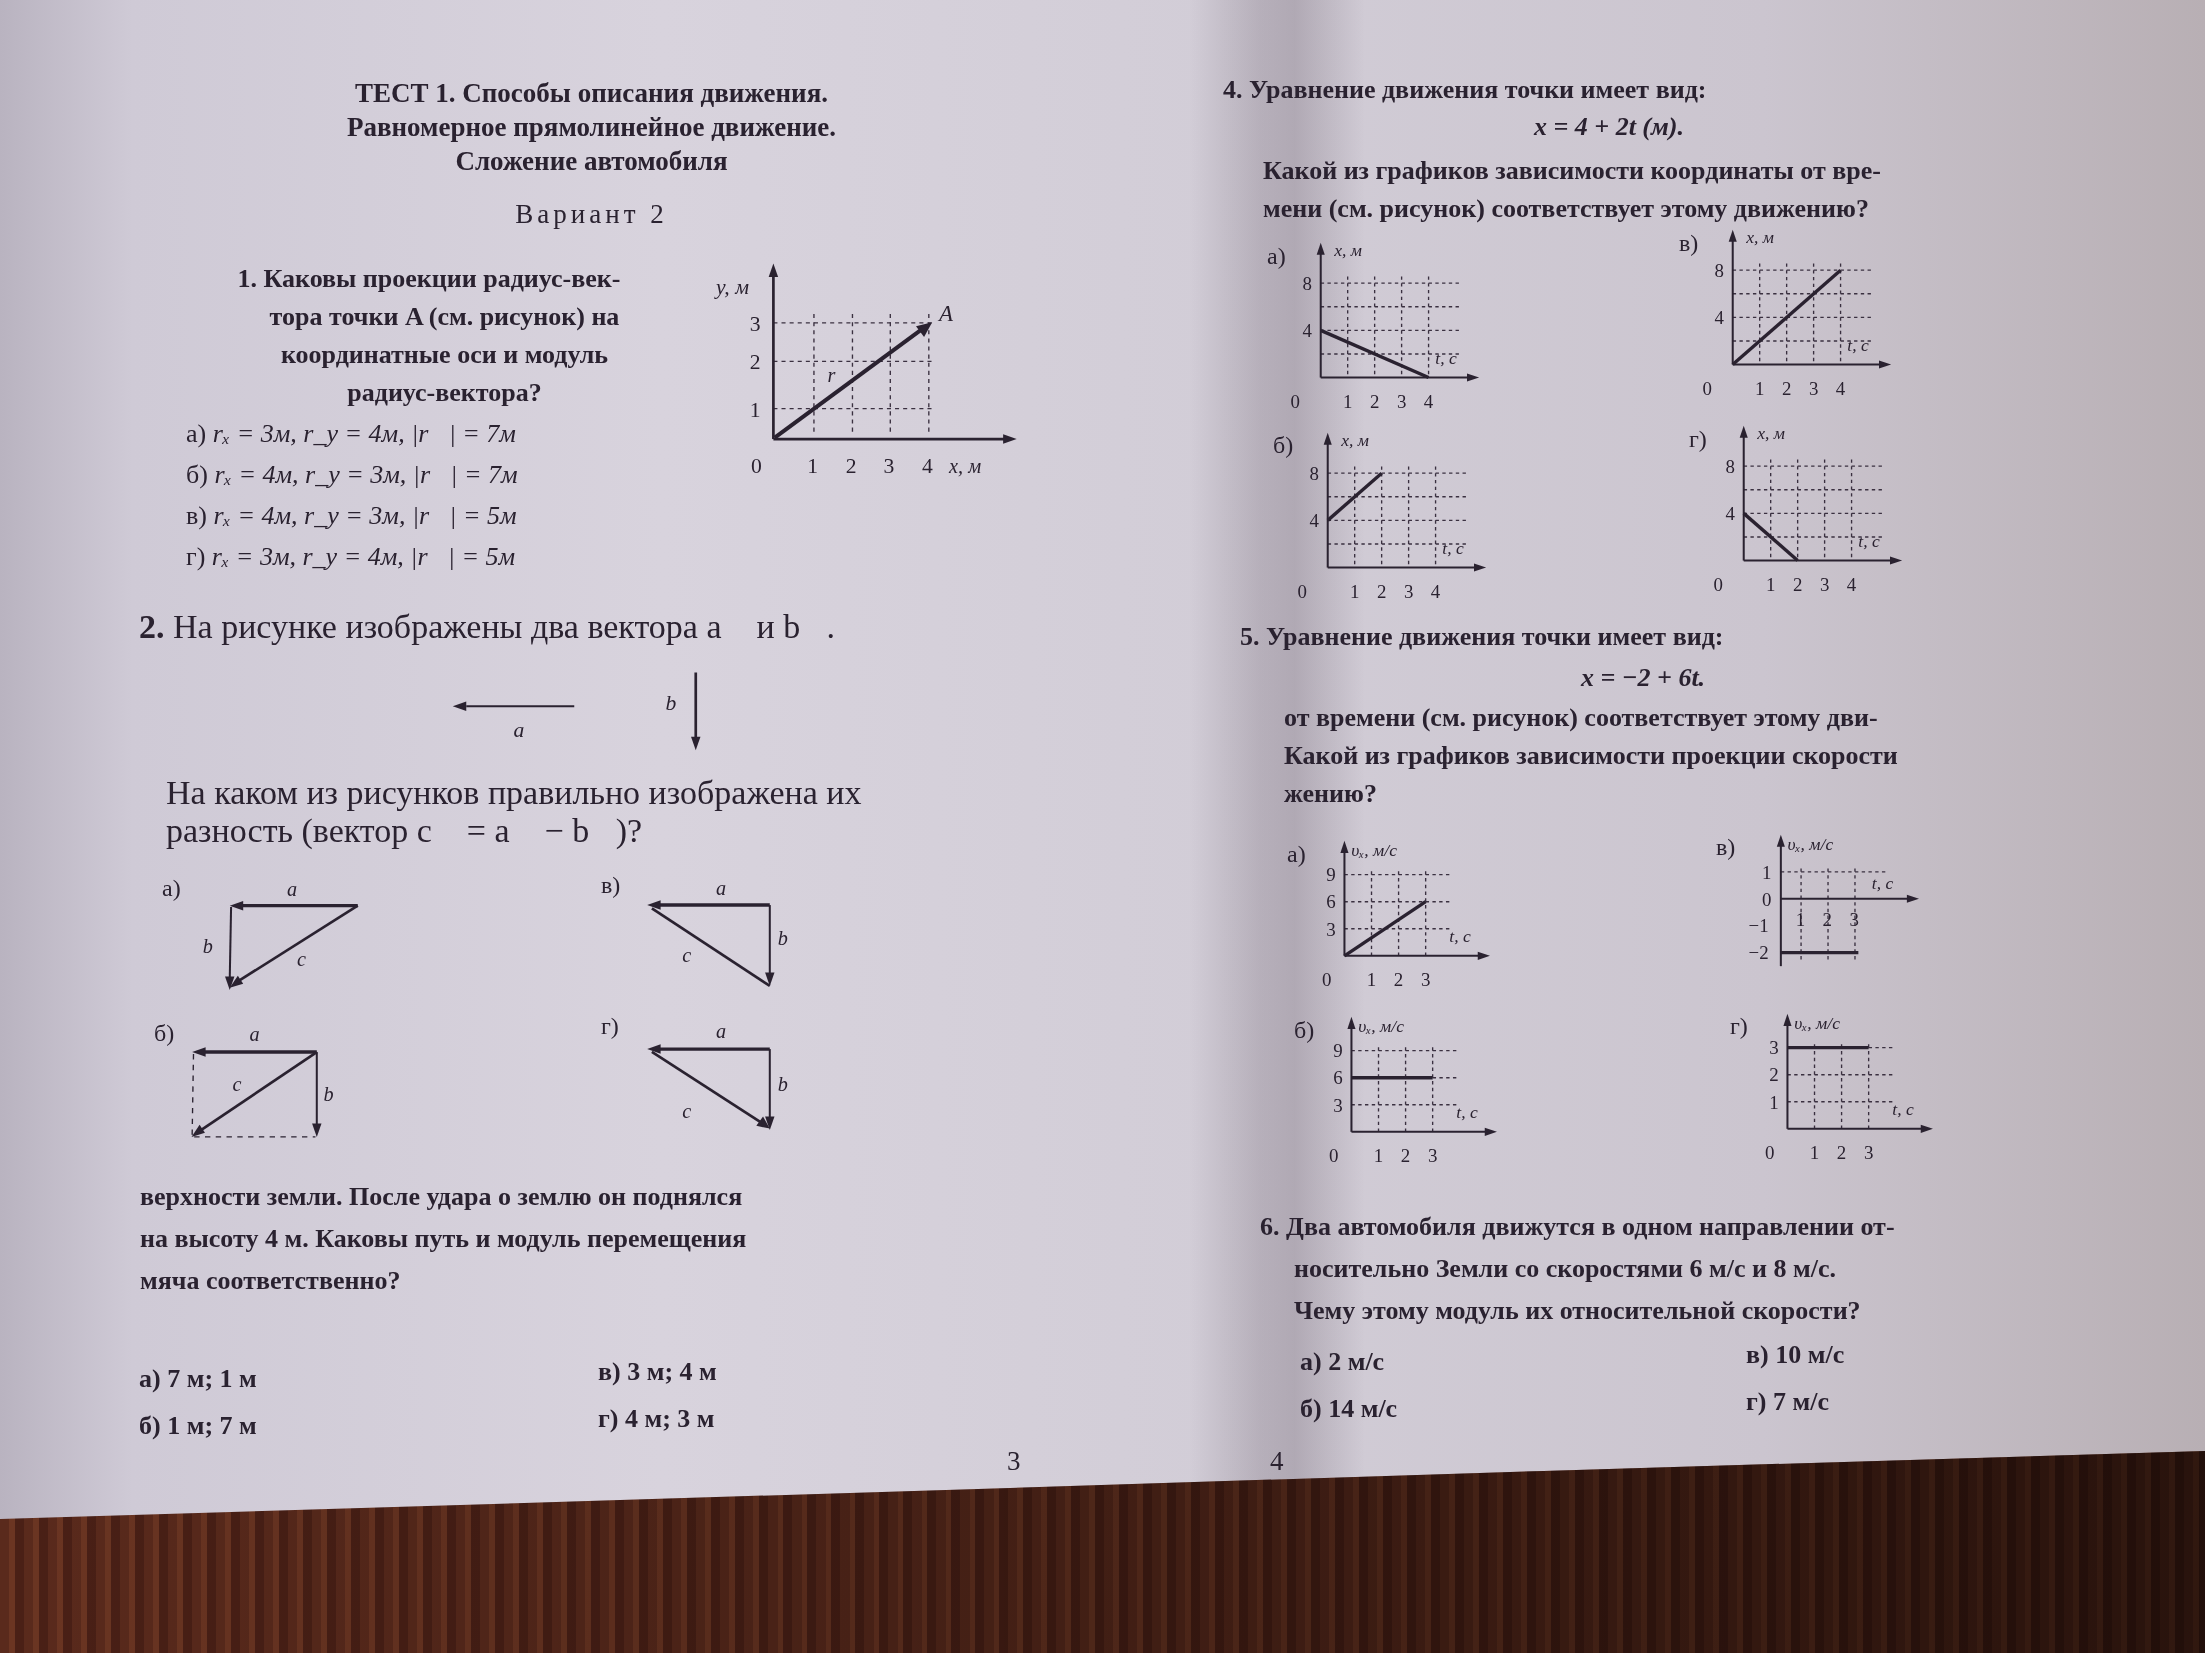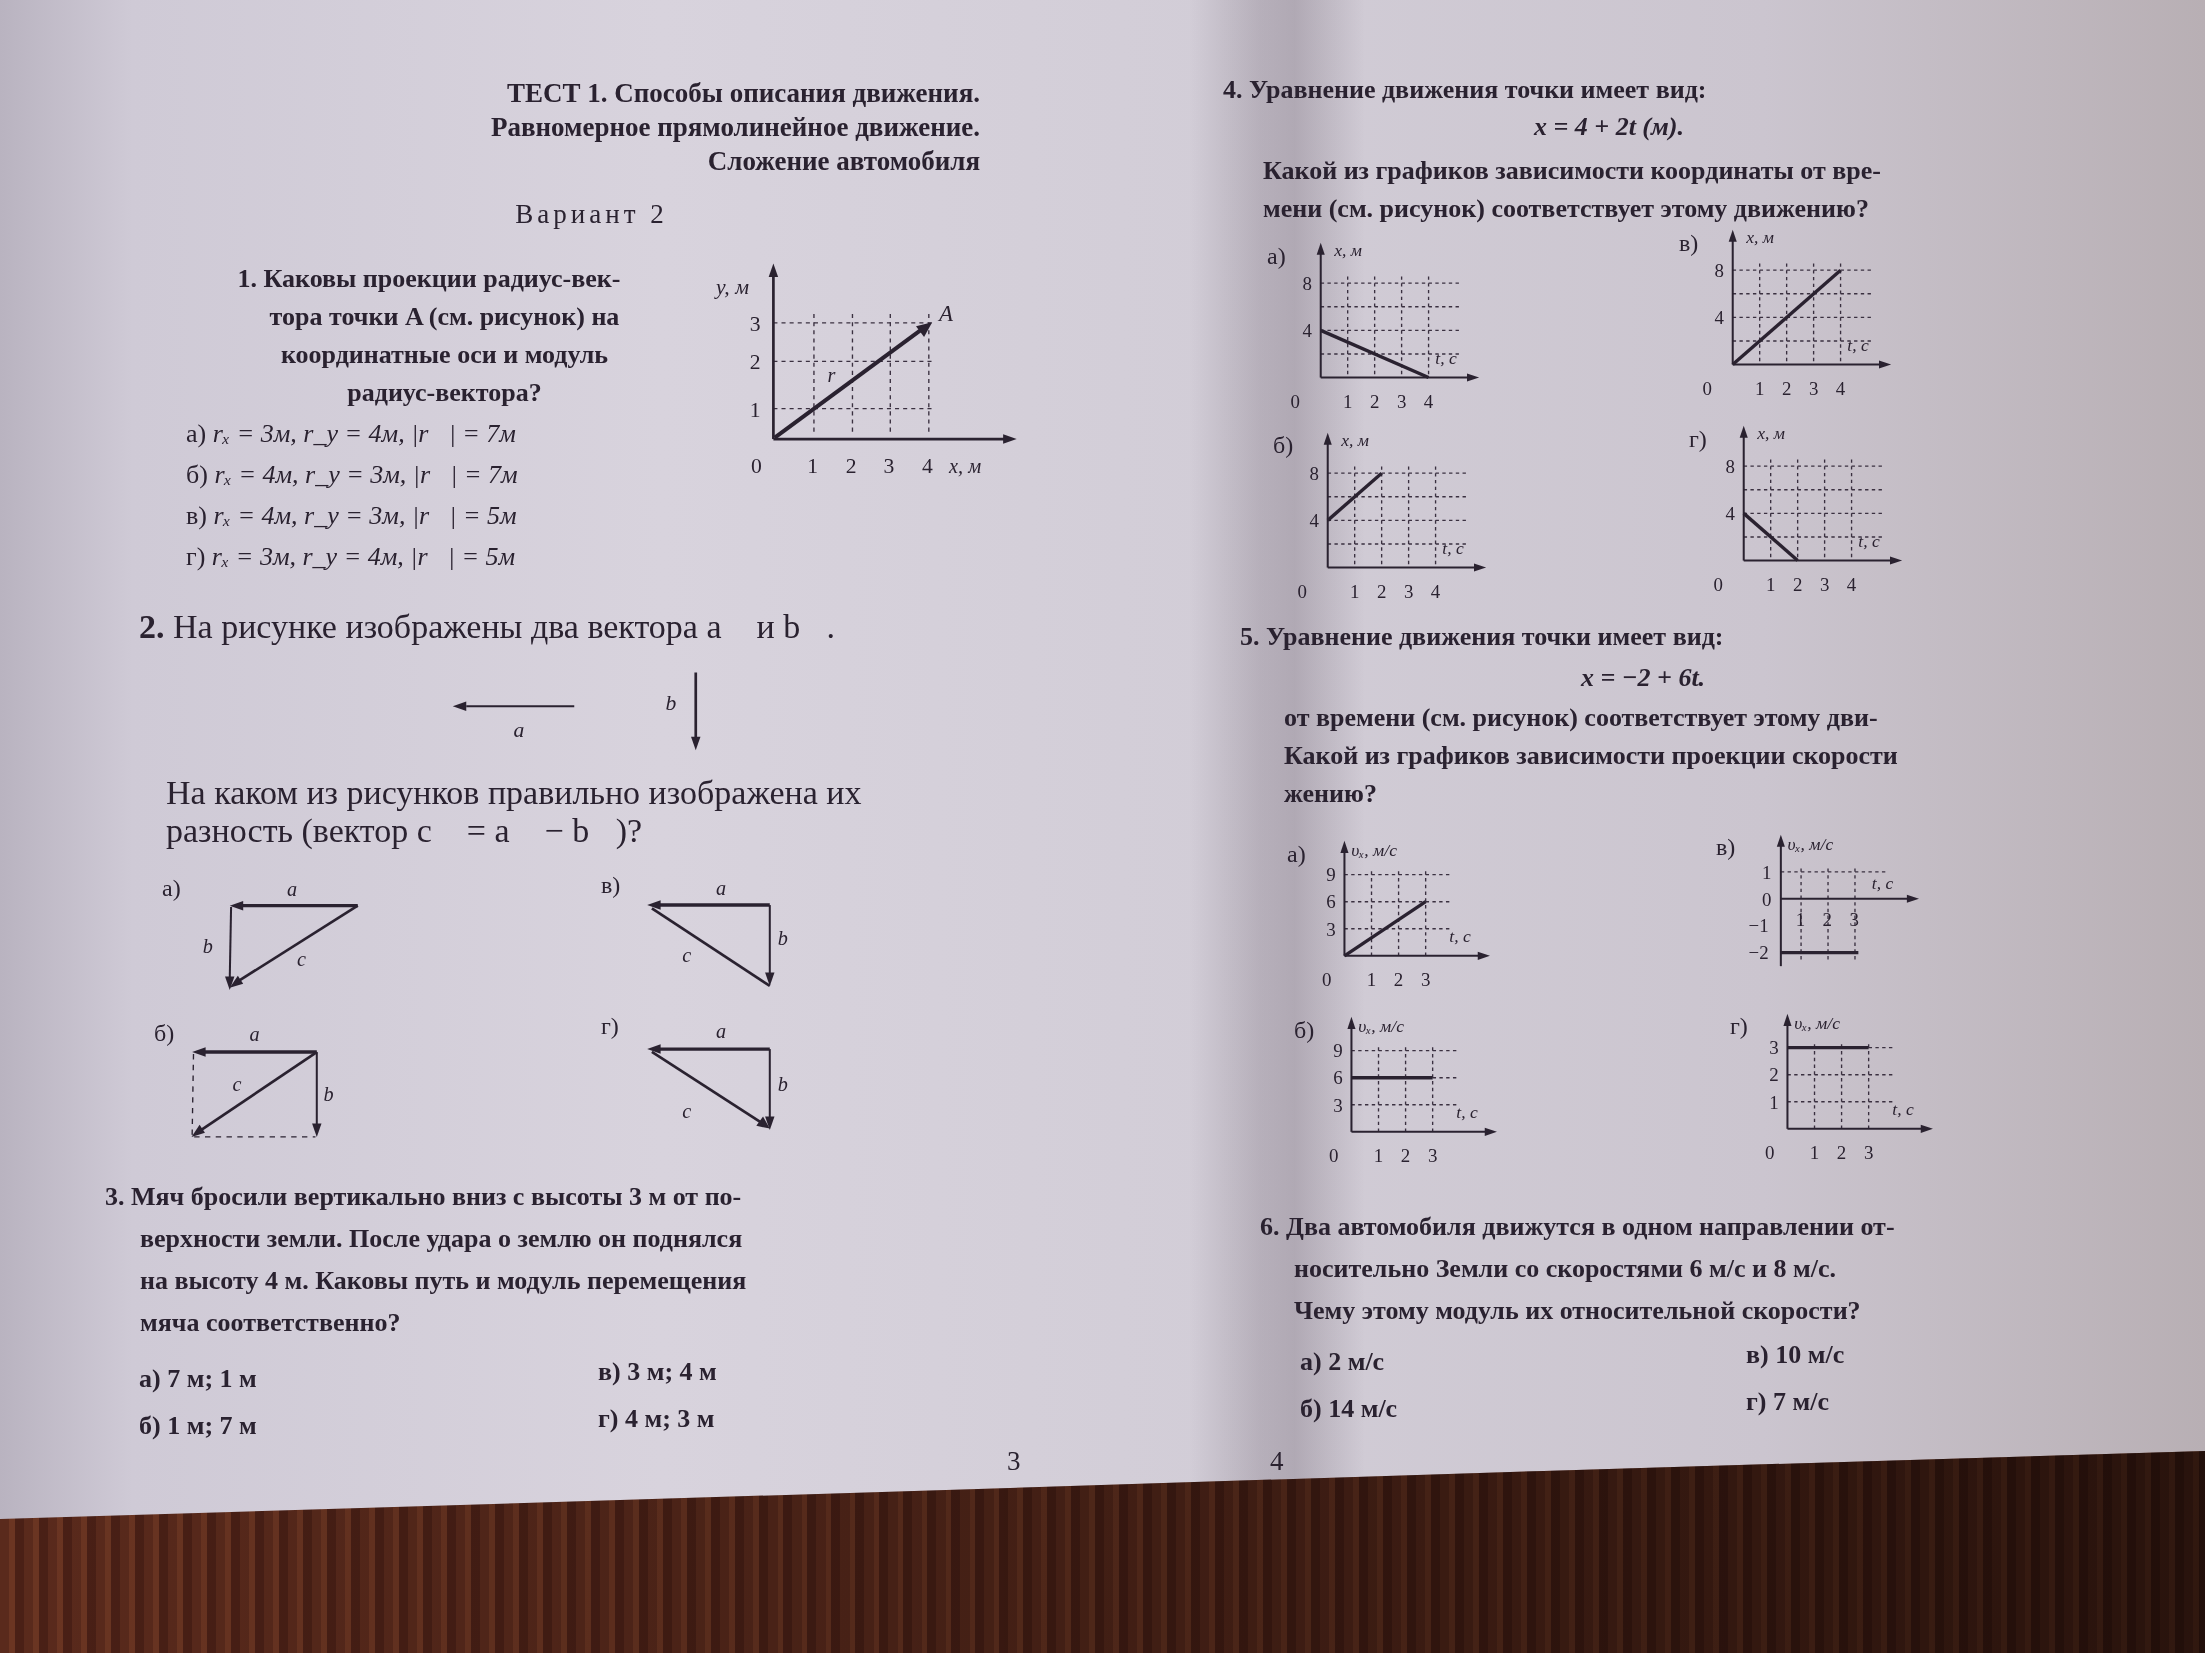--- a/index.html
+++ b/index.html
@@ -25,21 +25,21 @@
   .pgnum{font-size:27px;}
   svg text{font-family:"Liberation Serif","DejaVu Serif",serif;fill:#2a2230;}
 </style>
 </head>
 <body>
 
 <div class="fold"></div>
 <div class="table"></div>
 
 <div class="page left">
-  <div class="abs title" style="left:203px;top:76px;width:777px;text-align:right;">
+  <div class="abs title" style="left:203px;top:76px;width:777px;">
     <div>ТЕСТ 1. Способы описания движения.</div>
     <div>Равномерное прямолинейное движение.</div>
     <div>Сложение автомобиля</div>
   </div>
   <div class="abs variant" style="left:203px;top:199px;width:777px;">Вариант 2</div>
 
   <div class="abs q" style="left:162px;top:260px;width:534px;text-align:center;">
     <div><span>1.</span> <span>Каковы проекции радиус-век-</span></div>
     <div style="padding-left:31px">тора точки A (см. рисунок) на</div>
     <div style="padding-left:31px">координатные оси и модуль</div>
@@ -141,21 +141,20 @@
     <line x1="200" y1="58" x2="200" y2="162" stroke="#2a2230" stroke-width="3"></line>
     <polygon points="200,178 193,158 207,158" fill="#2a2230"></polygon>
     <line x1="25" y1="62" x2="192" y2="170" stroke="#2a2230" stroke-width="4"></line>
     <polygon points="200,176 180,172 190,158" fill="#2a2230"></polygon>
     <text x="120" y="42" font-size="30" font-style="italic">a⃗</text>
     <text x="212" y="120" font-size="30" font-style="italic">b⃗</text>
     <text x="70" y="160" font-size="30" font-style="italic">c⃗</text>
   </svg>
 
   <div class="abs q" style="left:105px;top:1176px;width:932px;line-height:42px;">
-    <div><span>3.</span> <span>Мяч бросили вертикально вниз с высоты 3 м от по-</span></div>
     <div style="padding-left:35px">верхности земли. После удара о землю он поднялся</div>
     <div style="padding-left:35px">на высоту 4 м. Каковы путь и модуль перемещения</div>
     <div style="padding-left:35px">мяча соответственно?</div>
   </div>
   <div class="abs opt q" style="left:139px;top:1355px;line-height:47px;">
     <div><span>а)</span> <span>7 м; 1 м</span></div>
     <div><span>б)</span> <span>1 м; 7 м</span></div>
   </div>
   <div class="abs opt q" style="left:598px;top:1348px;line-height:47px;">
     <div><span>в)</span> <span>3 м; 4 м</span></div>

